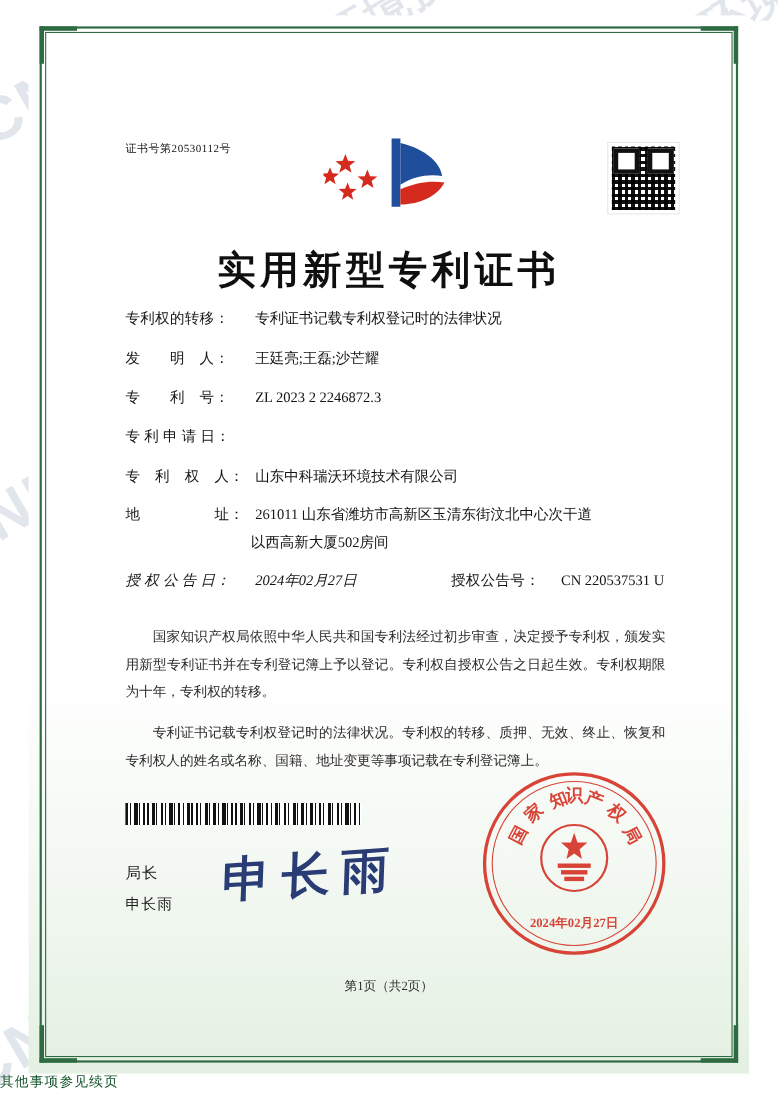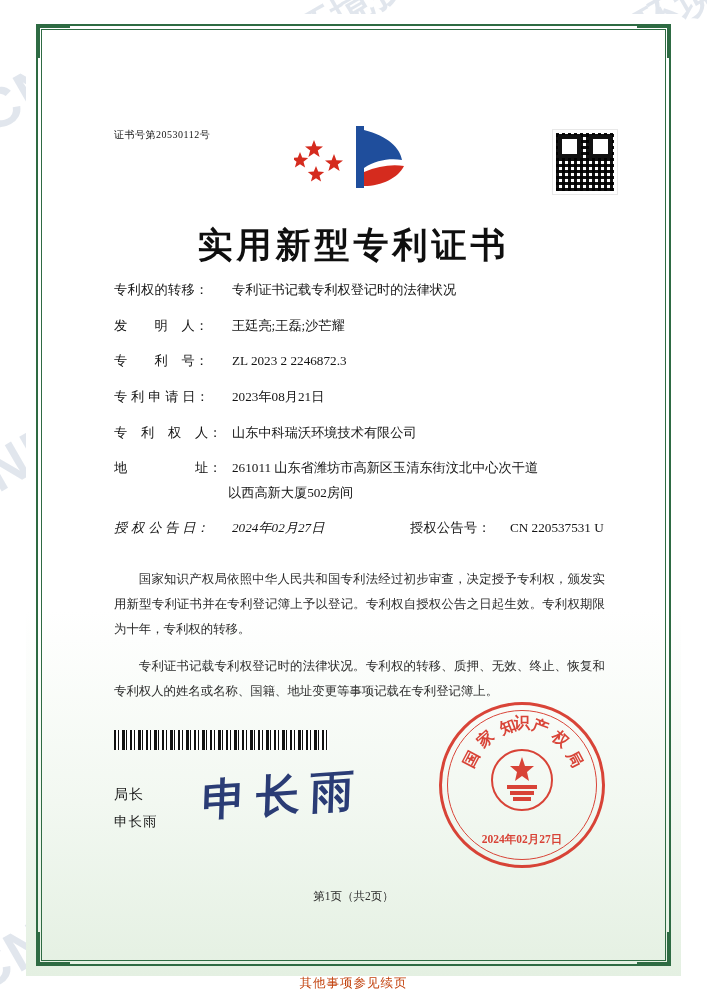--- a/index.html
+++ b/index.html
@@ -257,23 +257,22 @@
     left: 0; right: 0;
     bottom: 46px;
     text-align: center;
     font-size: 11.5px;
     color: #2b2b2b;
   }
   .footer-note {
     position: absolute;
     left: 0; right: 0;
     bottom: 8px;
-    text-align: center;
     font-size: 12.5px;
-    color: #c2410c;
+    color: #14532d;
     letter-spacing: 1px;
     margin-top: 44px;
   }
 </style>
 </head>
 <body>
 
 <div class="watermarks">
   <div class="wm" style="left:-30px; top:40px; font-size:56px; transform:rotate(-30deg);">CNIPA</div>
   <div class="wm" style="left:40px; top:-10px; font-size:40px; transform:rotate(-30deg);">山东中科瑞沃环境技术有限公司</div>
@@ -339,21 +338,20 @@
         <div class="val">王廷亮;王磊;沙芒耀</div>
       </div>
 
       <div class="row">
         <div class="lbl">专　　利　号：</div>
         <div class="val">ZL 2023 2 2246872.3</div>
       </div>
 
       <div class="row">
         <div class="lbl">专 利 申 请 日：</div>
-        <div class="val">2023年08月21日</div>
       </div>
 
       <div class="row">
         <div class="lbl">专　利　权　人：</div>
         <div class="val">山东中科瑞沃环境技术有限公司</div>
       </div>
 
       <div class="row">
         <div class="lbl">地　　　　　址：</div>
         <div class="val">261011 山东省潍坊市高新区玉清东街汶北中心次干道</div>

